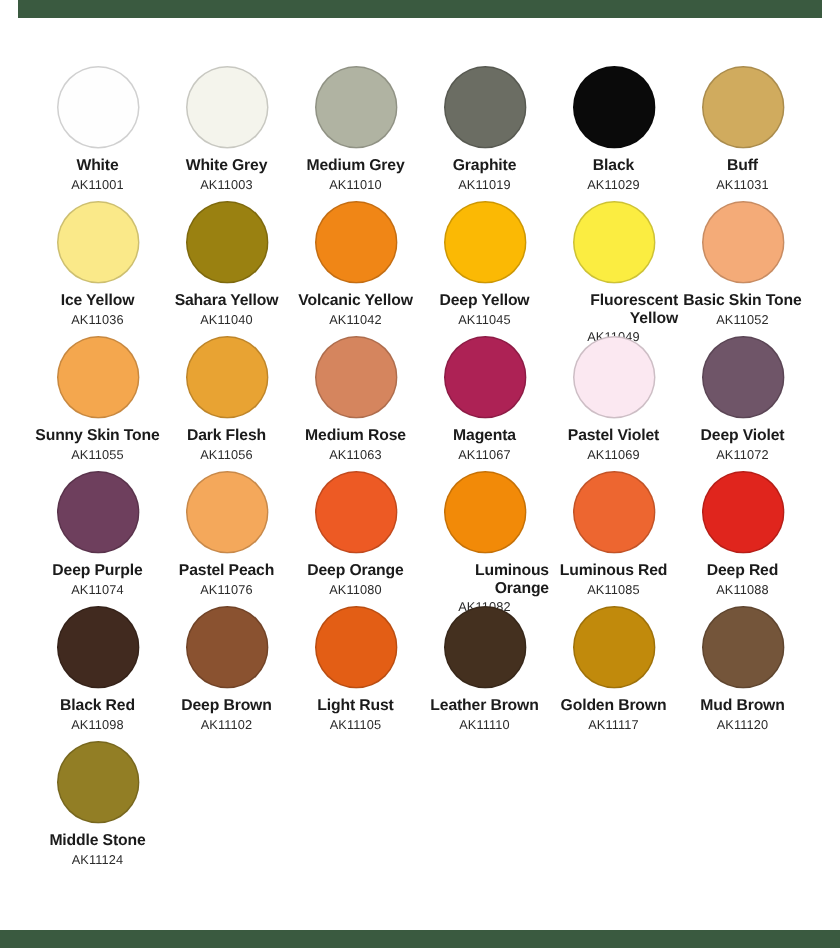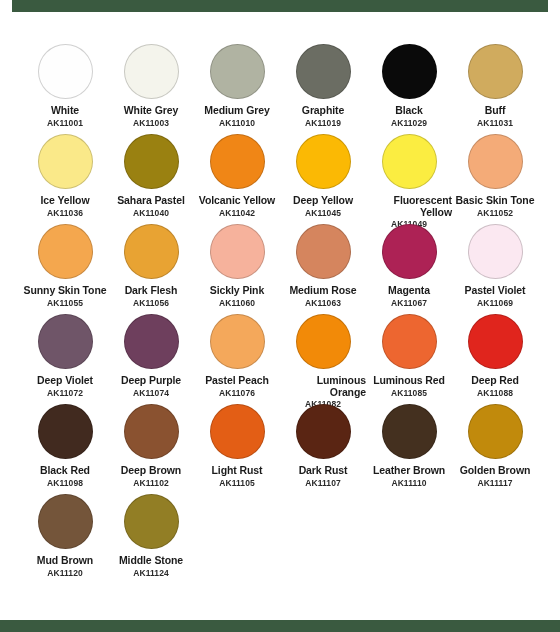--- a/index.html
+++ b/index.html
@@ -75,21 +75,21 @@
     font-size: 10.5px;
     font-weight: bold;
     line-height: 11.5px;
     color: #1b1b1b;
     letter-spacing: -0.1px;
     max-width: 86px;
   }
   .swatch-code {
     margin-top: 1px;
     font-size: 8.5px;
-    font-weight: bold;
+    font-weight: normal;
     line-height: 10px;
     color: #2b2b2b;
     letter-spacing: 0.1px;
   }
 </style>
 </head>
 <body>
 
 <div id="page">
 
@@ -129,21 +129,21 @@
         <div class="swatch-name">Buff</div>
         <div class="swatch-code">AK11031</div>
       </div>
       <div class="swatch-cell">
         <div class="swatch-dot" style="background: rgb(250, 233, 137);"></div>
         <div class="swatch-name">Ice Yellow</div>
         <div class="swatch-code">AK11036</div>
       </div>
       <div class="swatch-cell">
         <div class="swatch-dot" style="background: rgb(154, 129, 17);"></div>
-        <div class="swatch-name">Sahara Pastel</div>
+        <div class="swatch-name">Sahara Yellow</div>
         <div class="swatch-code">AK11040</div>
       </div>
       <div class="swatch-cell">
         <div class="swatch-dot" style="background: rgb(240, 134, 22);"></div>
         <div class="swatch-name">Volcanic Yellow</div>
         <div class="swatch-code">AK11042</div>
       </div>
       <div class="swatch-cell">
         <div class="swatch-dot" style="background: rgb(251, 185, 4);"></div>
         <div class="swatch-name">Deep Yellow</div>
@@ -163,25 +163,20 @@
         <div class="swatch-dot" style="background: rgb(244, 167, 78);"></div>
         <div class="swatch-name">Sunny Skin Tone</div>
         <div class="swatch-code">AK11055</div>
       </div>
       <div class="swatch-cell">
         <div class="swatch-dot" style="background: rgb(232, 163, 51);"></div>
         <div class="swatch-name">Dark Flesh</div>
         <div class="swatch-code">AK11056</div>
       </div>
       <div class="swatch-cell">
-        <div class="swatch-dot" style="background: rgb(246, 178, 156);"></div>
-        <div class="swatch-name">Sickly Pink</div>
-        <div class="swatch-code">AK11060</div>
-      </div>
-      <div class="swatch-cell">
         <div class="swatch-dot" style="background: rgb(213, 133, 94);"></div>
         <div class="swatch-name">Medium Rose</div>
         <div class="swatch-code">AK11063</div>
       </div>
       <div class="swatch-cell">
         <div class="swatch-dot" style="background: rgb(173, 34, 85);"></div>
         <div class="swatch-name">Magenta</div>
         <div class="swatch-code">AK11067</div>
       </div>
       <div class="swatch-cell">
@@ -198,20 +193,25 @@
         <div class="swatch-dot" style="background: rgb(110, 63, 93);"></div>
         <div class="swatch-name">Deep Purple</div>
         <div class="swatch-code">AK11074</div>
       </div>
       <div class="swatch-cell">
         <div class="swatch-dot" style="background: rgb(244, 168, 91);"></div>
         <div class="swatch-name">Pastel Peach</div>
         <div class="swatch-code">AK11076</div>
       </div>
       <div class="swatch-cell">
+        <div class="swatch-dot" style="background: rgb(237, 90, 36);"></div>
+        <div class="swatch-name">Deep Orange</div>
+        <div class="swatch-code">AK11080</div>
+      </div>
+      <div class="swatch-cell">
         <div class="swatch-dot" style="background: rgb(242, 138, 8);"></div>
         <div class="swatch-name">Luminous Orange</div>
         <div class="swatch-code">AK11082</div>
       </div>
       <div class="swatch-cell">
         <div class="swatch-dot" style="background: rgb(237, 102, 48);"></div>
         <div class="swatch-name">Luminous Red</div>
         <div class="swatch-code">AK11085</div>
       </div>
       <div class="swatch-cell">
@@ -228,25 +228,20 @@
         <div class="swatch-dot" style="background: rgb(138, 82, 48);"></div>
         <div class="swatch-name">Deep Brown</div>
         <div class="swatch-code">AK11102</div>
       </div>
       <div class="swatch-cell">
         <div class="swatch-dot" style="background: rgb(227, 94, 21);"></div>
         <div class="swatch-name">Light Rust</div>
         <div class="swatch-code">AK11105</div>
       </div>
       <div class="swatch-cell">
-        <div class="swatch-dot" style="background: rgb(90, 37, 19);"></div>
-        <div class="swatch-name">Dark Rust</div>
-        <div class="swatch-code">AK11107</div>
-      </div>
-      <div class="swatch-cell">
         <div class="swatch-dot" style="background: rgb(68, 48, 31);"></div>
         <div class="swatch-name">Leather Brown</div>
         <div class="swatch-code">AK11110</div>
       </div>
       <div class="swatch-cell">
         <div class="swatch-dot" style="background: rgb(193, 138, 12);"></div>
         <div class="swatch-name">Golden Brown</div>
         <div class="swatch-code">AK11117</div>
       </div>
       <div class="swatch-cell">

